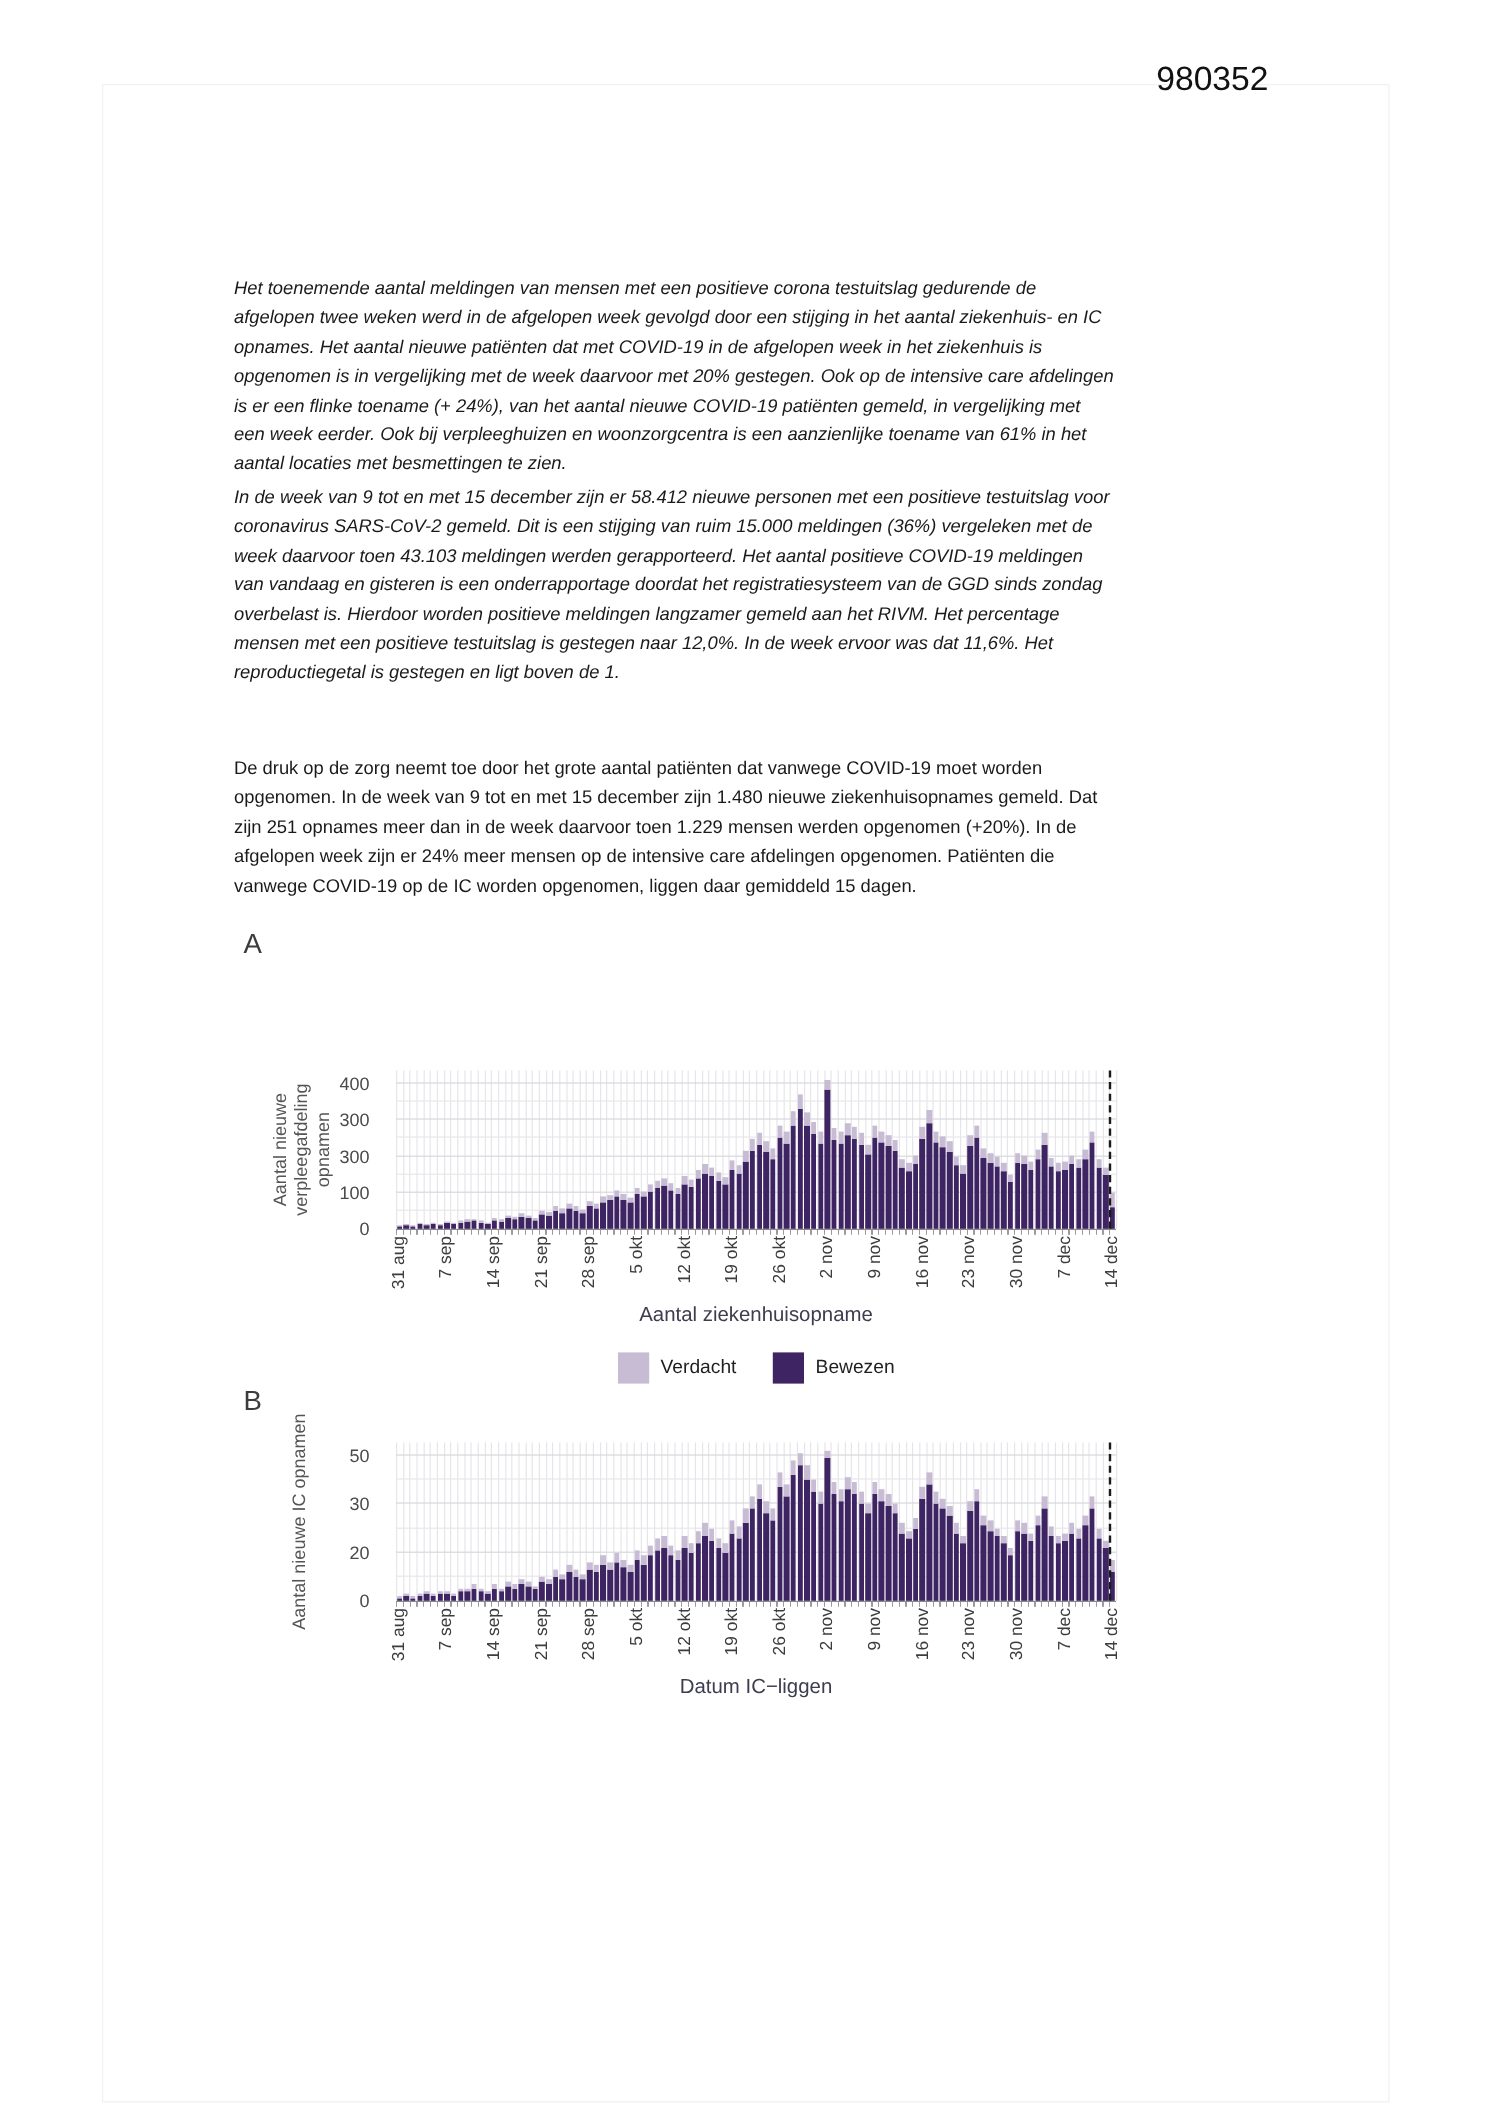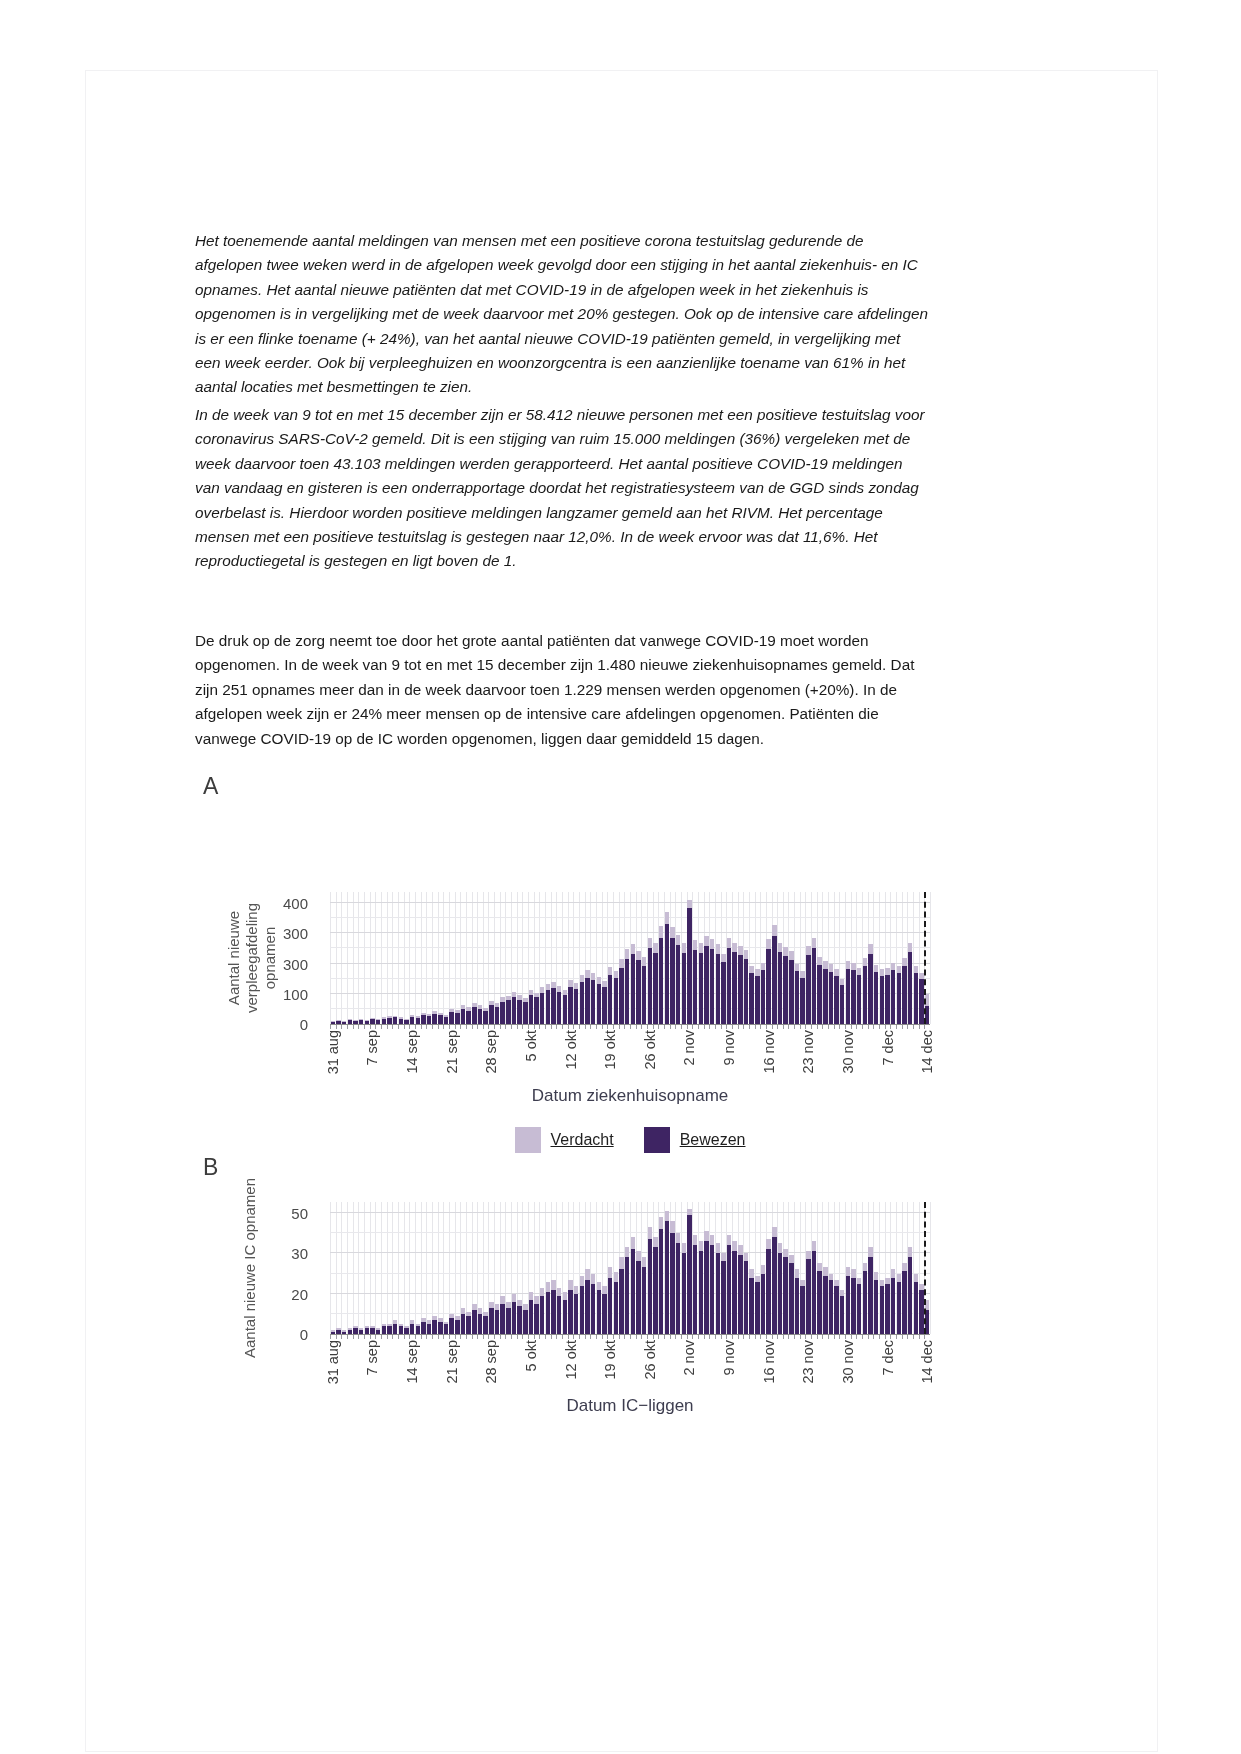--- a/index.html
+++ b/index.html
@@ -48,30 +48,31 @@
   .xt-b{left:330px;top:1340px;width:600px;}
   .xtick-label{position:absolute;width:56px;height:14px;line-height:14px;
                text-align:right;font-size:14.5px;color:#3d3d3d;
                transform:rotate(-90deg);}
   .xtitle{position:absolute;width:600px;text-align:center;font-size:17px;color:#3d3d4f;}
   .xtitle-a{left:330px;top:1086px;}
   .xtitle-b{left:330px;top:1396px;}
   
   .legend{position:absolute;left:330px;top:1124px;width:600px;height:32px;
           display:flex;justify-content:center;align-items:center;gap:30px;}
-  .legend-item{display:flex;align-items:center;gap:10px;text-decoration:underline;}
+  .legend-item{display:flex;align-items:center;gap:10px;}
   .swatch{display:inline-block;width:26px;height:26px;}
   .legend-label{font-size:16px;color:#1f1f1f;}
 </style>
 </head>
 <body>
 
 <div class="page">
   <div class="page-edge"></div>
 
+  <div class="doc-number">980352</div>
 
   <div class="tblock para italic b-p1">Het toenemende aantal meldingen van mensen met een positieve corona testuitslag gedurende de afgelopen twee weken werd in de afgelopen week gevolgd door een stijging in het aantal ziekenhuis- en IC opnames. Het aantal nieuwe patiënten dat met COVID-19 in de afgelopen week in het ziekenhuis is opgenomen is in vergelijking met de week daarvoor met 20% gestegen. Ook op de intensive care afdelingen is er een flinke toename (+ 24%),  van het aantal nieuwe COVID-19 patiënten gemeld, in vergelijking met een week eerder. Ook bij verpleeghuizen en woonzorgcentra is een aanzienlijke toename van 61%  in het aantal locaties met besmettingen te zien.</div>
   <div class="tblock para italic b-p2">In de week van 9 tot en met 15 december zijn er 58.412 nieuwe personen met een positieve testuitslag voor coronavirus SARS-CoV-2 gemeld. Dit is een stijging van ruim 15.000 meldingen (36%) vergeleken met de week daarvoor toen 43.103 meldingen werden gerapporteerd. Het aantal positieve COVID-19 meldingen van vandaag en gisteren is een onderrapportage doordat het registratiesysteem van de GGD sinds zondag overbelast is. Hierdoor worden positieve meldingen langzamer gemeld aan het RIVM. Het percentage mensen met een positieve testuitslag is gestegen naar 12,0%. In de week ervoor was dat 11,6%. Het reproductiegetal is gestegen en ligt boven de 1.</div>
   <div class="tblock para b-p3">De druk op de zorg neemt toe door het grote aantal patiënten dat vanwege COVID-19 moet worden opgenomen. In de week van 9 tot en met 15 december zijn 1.480 nieuwe ziekenhuisopnames gemeld. Dat zijn 251 opnames meer dan in de week daarvoor toen 1.229 mensen werden opgenomen (+20%). In de afgelopen week zijn er 24% meer mensen op de intensive care afdelingen opgenomen. Patiënten die vanwege COVID-19 op de IC worden opgenomen, liggen daar gemiddeld 15 dagen.</div>
 
   <div class="chart">
     <div class="panel-letter pl-a">A</div>
     <div class="ylab ylab-a">
         <div class="">Aantal nieuwe</div>
         <div class="">verpleegafdeling</div>
@@ -426,21 +427,21 @@
         <div class="xtick-label" style="left: 252.189px; top: 21px;">19 okt</div>
         <div class="xtick-label" style="left: 291.811px; top: 21px;">26 okt</div>
         <div class="xtick-label" style="left: 331.434px; top: 21px;">2 nov</div>
         <div class="xtick-label" style="left: 371.057px; top: 21px;">9 nov</div>
         <div class="xtick-label" style="left: 410.679px; top: 21px;">16 nov</div>
         <div class="xtick-label" style="left: 450.302px; top: 21px;">23 nov</div>
         <div class="xtick-label" style="left: 489.925px; top: 21px;">30 nov</div>
         <div class="xtick-label" style="left: 529.547px; top: 21px;">7 dec</div>
         <div class="xtick-label" style="left: 569.17px; top: 21px;">14 dec</div>
       </div>
-    <div class="xtitle xtitle-a">Datum ziekenhuisopname</div>
+    <div class="xtitle xtitle-a">Aantal ziekenhuisopname</div>
   </div>
 
   <div class="legend">
     <div class="legend-item">
       <span class="swatch" style="background: rgb(199, 188, 212);"></span>
       <span class="legend-label">Verdacht</span>
     </div>
     <div class="legend-item">
       <span class="swatch" style="background: rgb(62, 36, 99);"></span>
       <span class="legend-label">Bewezen</span>

